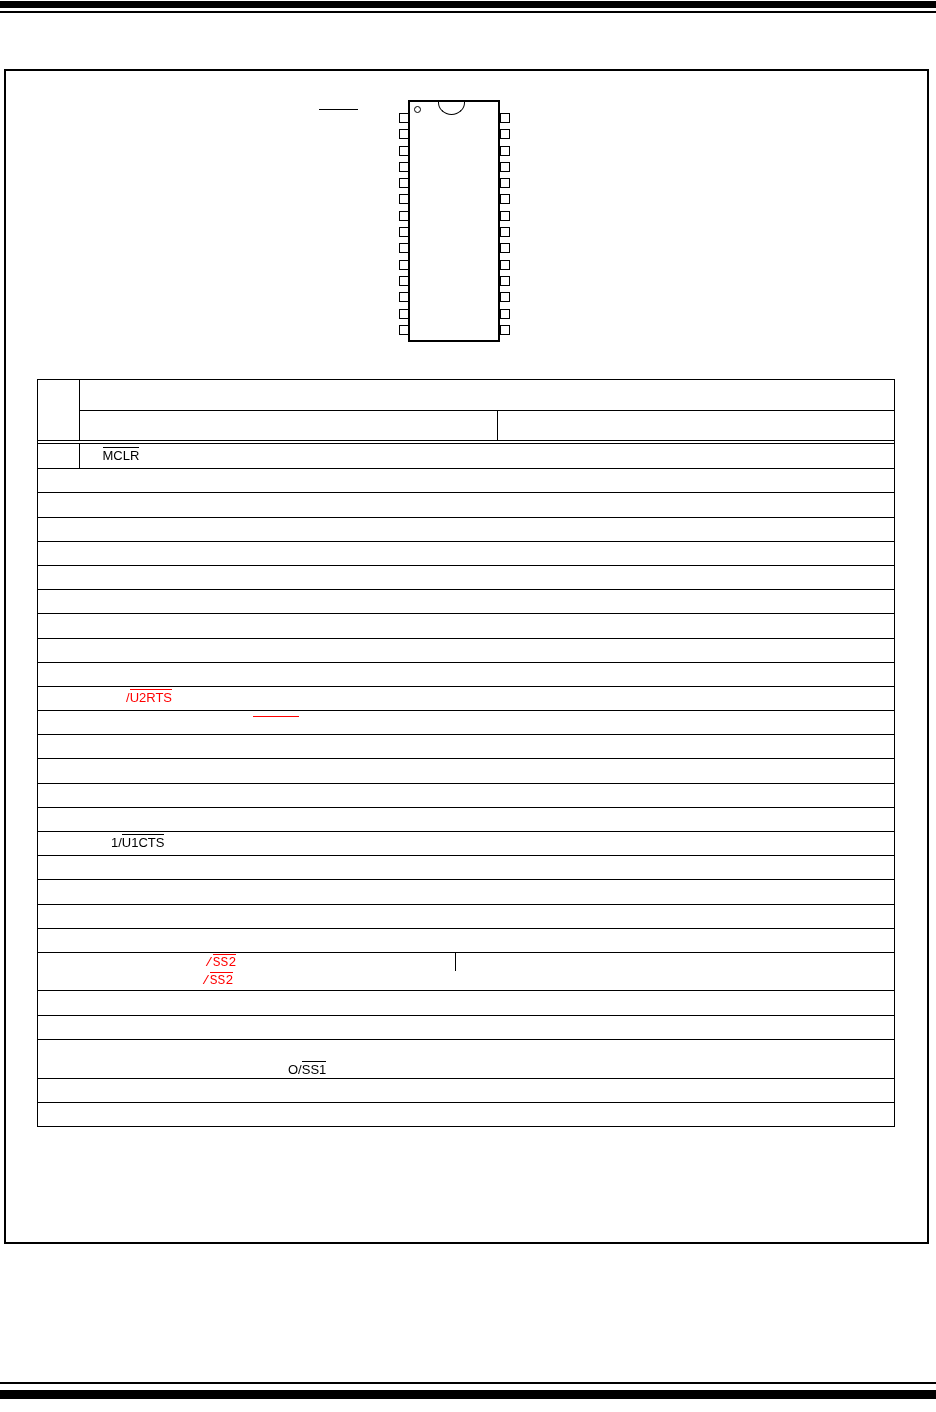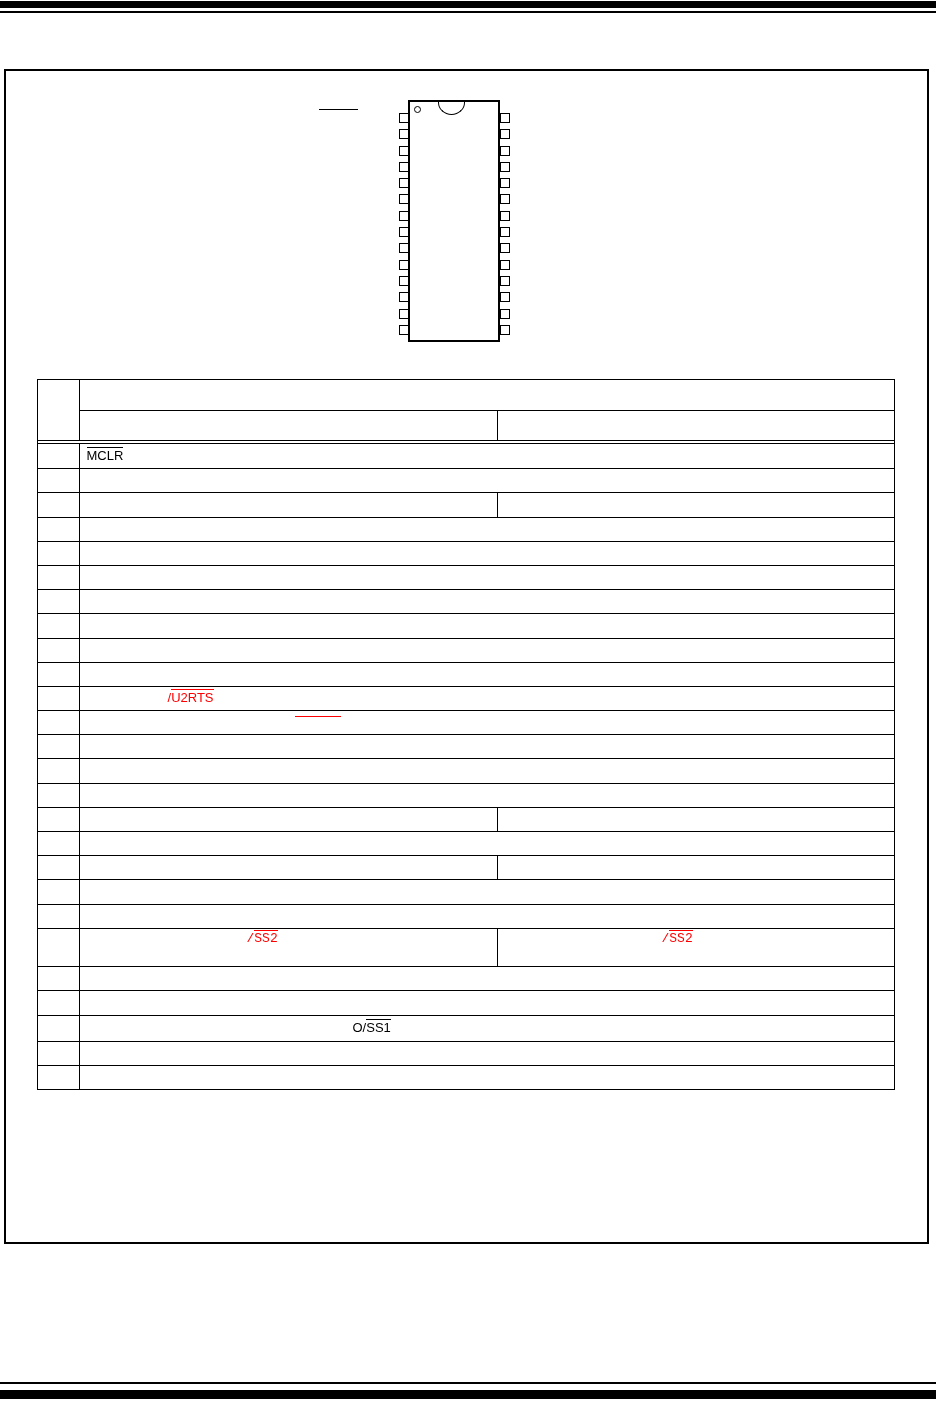--- a/index.html
+++ b/index.html
@@ -56,31 +56,31 @@
   .thead { display:flex; border-bottom:1.5px solid #000; }
   .c1 { width:41.5px; border-right:1.5px solid #000; flex:none; }
   .hmain { flex:1; }
   .hrow1 { height:31px; border-bottom:1.5px solid #000; }
   .hrow2 { height:28.5px; display:flex; }
   .hcell-l { width:418px; border-right:1.5px solid #000; flex:none; }
   .hcell-r { flex:1; }
   .dbl-gap { height:2.5px; }
   .rows { border-top:1.5px solid #000; }
   .row { display:flex; min-height:24.2px; }
-  .row + .row { border-top:1.5px solid #000; }
+  .row + .row { border-top:1.5px solid #000;flex-direction:column; }
   .cell { flex:1; display:flex; align-items:center; }
   .cell-l { width:418px; border-right:1.5px solid #000; flex:none; display:flex; align-items:center; }
   .row.tall { min-height:38.5px;font-family:Liberation Mono, monospace; }
   .row.tall .cell, .row.tall .cell-l { align-items:flex-start; padding-top:3px; }
   .row.oss1 { min-height:26px;gap:23px; }
 
   .lbl { white-space:pre; }
   .ov { border-top:1.4px solid currentColor; }
   .red { color:#ff0000; }
-  .pad7   { padding-left:7px; }
+  .pad7   { padding-left:7px;margin-left:16px; }
   .pad88  { padding-left:88px; }
   .pad73  { padding-left:73px; }
   .pad112 { padding-left:112px; }
   .pad167 { padding-left:167px; }
   .pad164 { padding-left:164px; }
   .pad250 { padding-left:250px; }
   .red-overline {
     margin-left:215px; margin-top:5px; width:46px; height:0;
     border-top:1.6px solid #ff0000;
   }
@@ -222,20 +222,26 @@
         <div class="c1"></div>
         <div class="cell"></div>
       </div>
 
     <div class="row">
       <div class="c1"></div>
       <div class="cell-l"></div>
       <div class="cell"></div>
     </div>
 
+    <div class="row">
+      <div class="c1"></div>
+      <div class="cell pad73">
+        <span class="lbl"><span>1/</span><span class="ov">U1CTS</span></span>
+      </div>
+    </div>
 
 
     <div class="row">
         <div class="c1"></div>
         <div class="cell"></div>
       </div>
 
     <div class="row">
       <div class="c1"></div>
       <div class="cell-l"></div>

